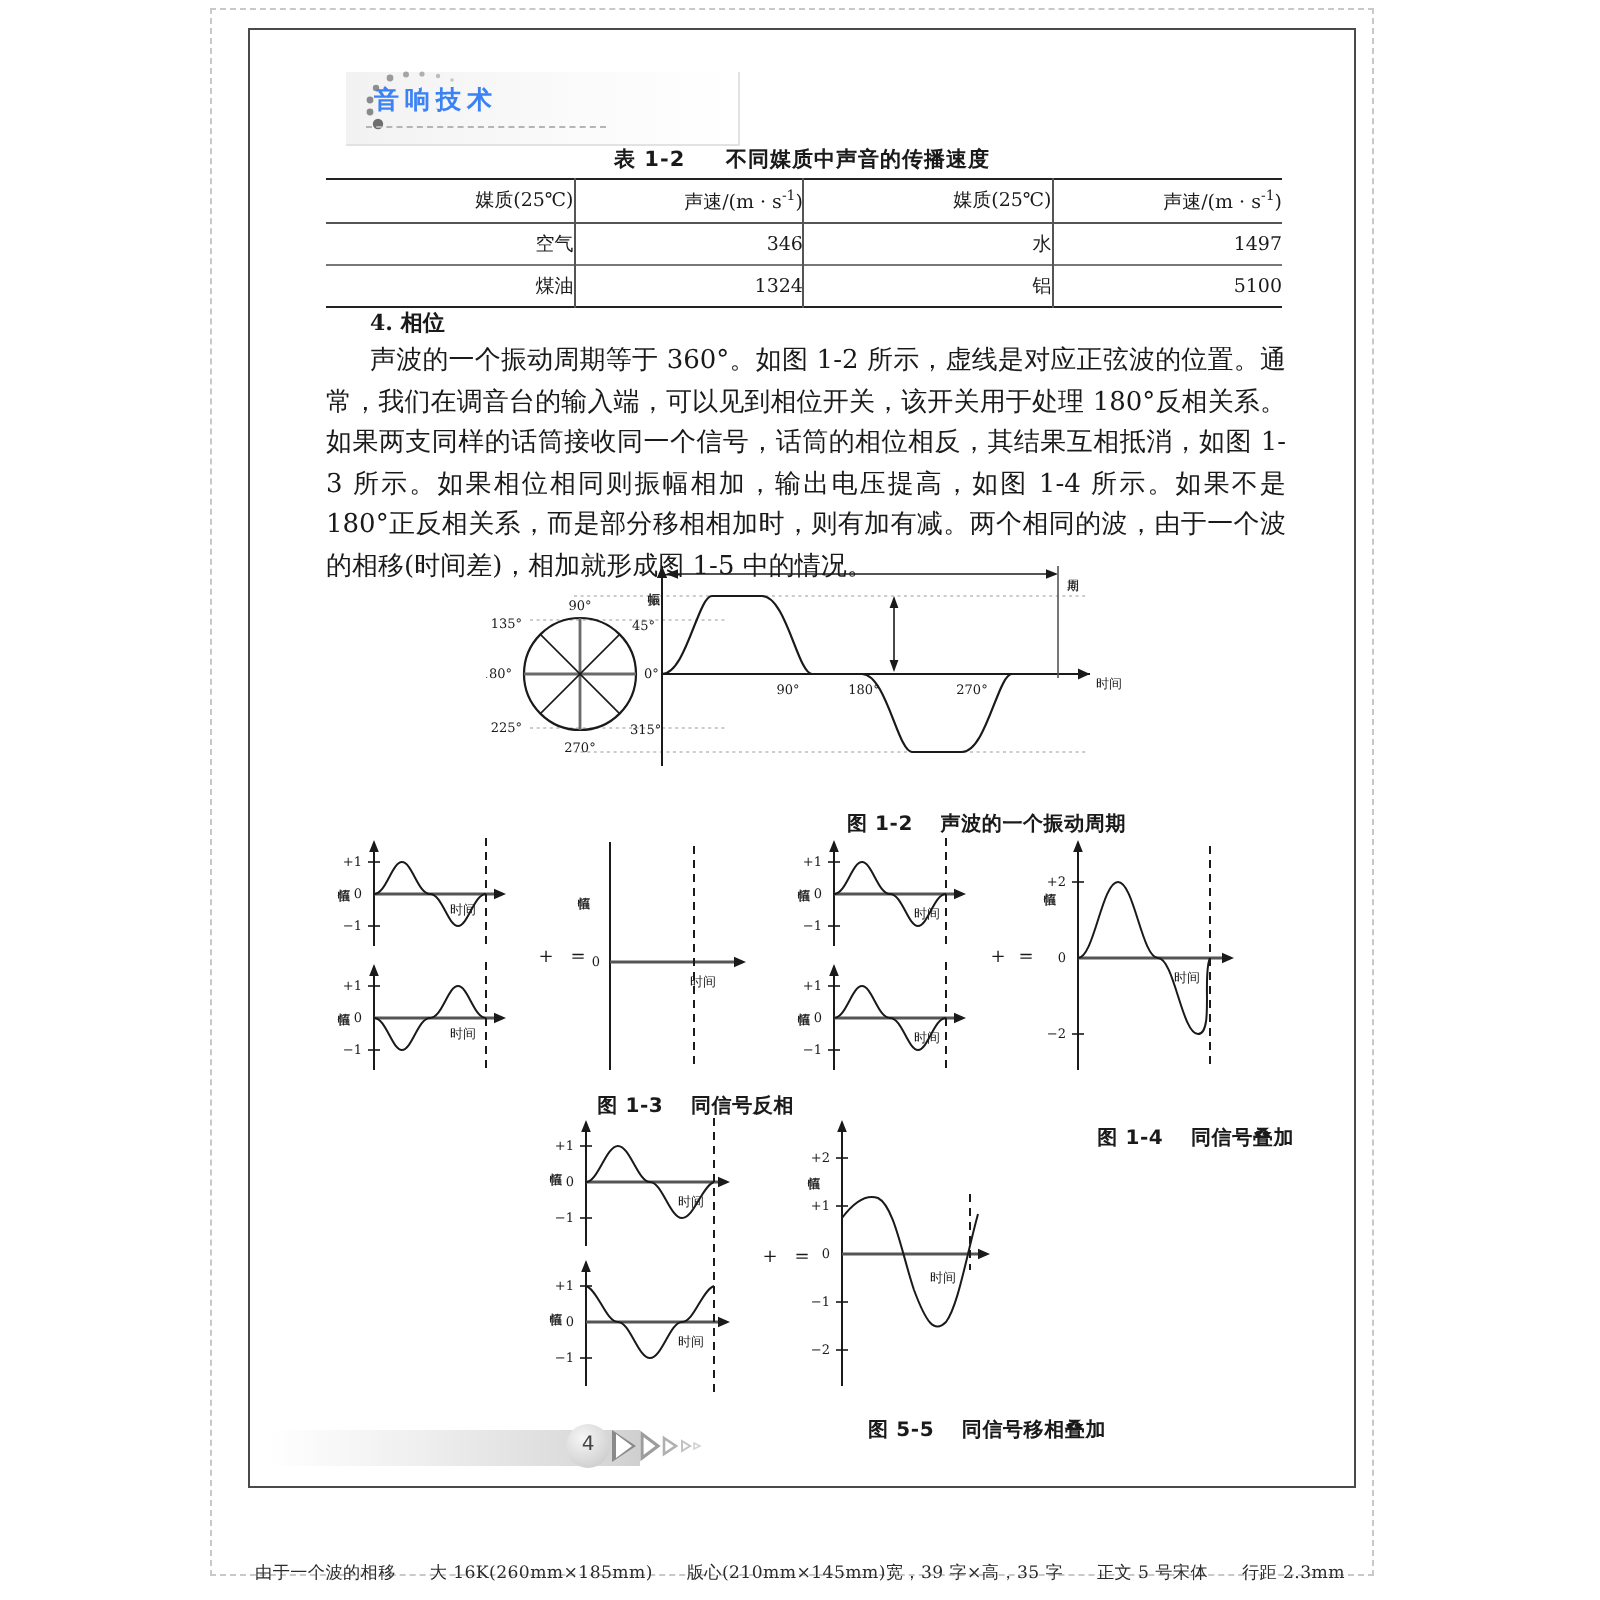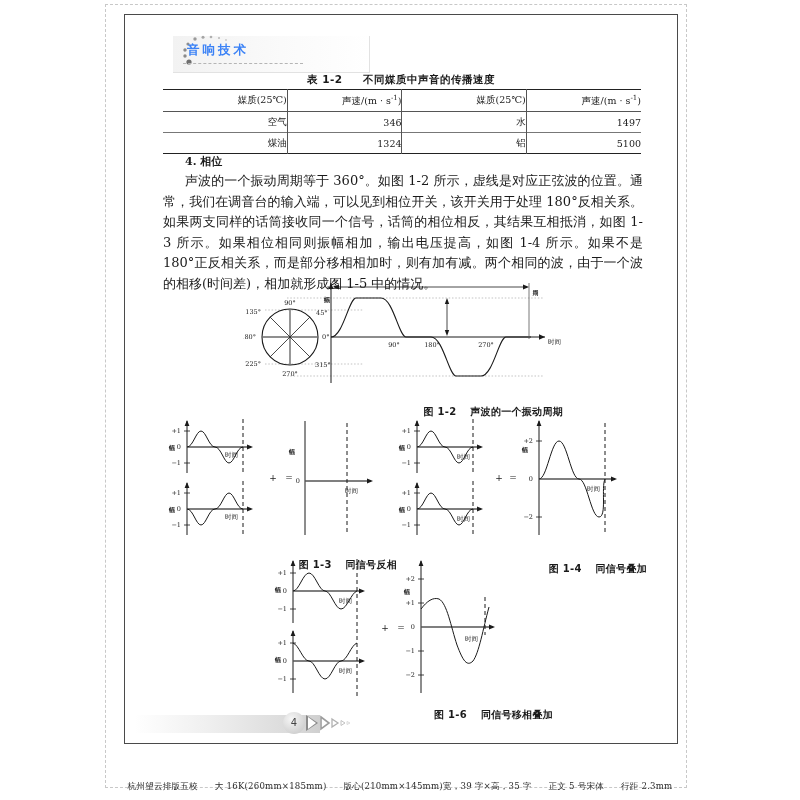--- a/index.html
+++ b/index.html
@@ -251,21 +251,21 @@
 
           <line x1="158" y1="4" x2="158" y2="118" stroke="#1a1a1a" stroke-width="1"></line>
           <line x1="158" y1="64" x2="224" y2="64" stroke="#555" stroke-width="1.6"></line>
           <polygon points="226,64 220,61.4 220,66.6" fill="#1a1a1a"></polygon>
           <text x="153" y="66" text-anchor="end">0</text>
           <text x="145" y="26" text-anchor="middle" writing-mode="tb">幅值</text>
           <text x="198" y="76" text-anchor="start">时间</text>
           <line x1="200" y1="6" x2="200" y2="118" stroke="#1a1a1a" stroke-width="1" stroke-dasharray="4,3"></line>
         </g>
       </svg>
-      <div class="figcap" style="width:250px;margin-top:12px">
+      <div class="figcap" style="width:250px;margin-top:0">
         <span class="num">图 1-3</span>
         <span>同信号反相</span>
       </div>
     </div>
 
     <div class="fig" style="left:262px;top:402px;width:260px;height:125px">
       <svg width="260" height="125" viewBox="0 0 260 125">
         <g font-family="DejaVu Serif, Liberation Serif, serif" font-size="6.5" fill="#1a1a1a">
 
           <line x1="30" y1="4" x2="30" y2="56" stroke="#1a1a1a" stroke-width="1"></line>
@@ -370,38 +370,38 @@
           <text x="162" y="72" text-anchor="end">0</text>
           <text x="162" y="96" text-anchor="end">−1</text>
           <text x="162" y="120" text-anchor="end">−2</text>
           <text x="154" y="26" text-anchor="middle" writing-mode="tb">幅值</text>
           <text x="212" y="84" text-anchor="start">时间</text>
           <path d="M168,52 C174,44 180,40 186,42 C194,46 198,70 204,88 C210,104 214,110 220,104 C226,96 230,72 236,50" fill="none" stroke="#1a1a1a" stroke-width="1"></path>
           <line x1="232" y1="40" x2="232" y2="78" stroke="#1a1a1a" stroke-width="1" stroke-dasharray="4,3"></line>
         </g>
       </svg>
       <div class="figcap" style="width:300px;margin-top:2px">
-        <span class="num">图 1-6</span>
+        <span class="num">图 5-5</span>
         <span>同信号移相叠加</span>
       </div>
     </div>
 
     <div id="footer-bar"></div>
     <div id="page-num">4</div>
     <svg id="footer-arrows" width="46" height="18" viewBox="0 0 46 18">
       <polygon points="0,1 12,9 0,17" fill="#8a8a8a"></polygon>
       <polygon points="2,3 10,9 2,15" fill="#ffffff"></polygon>
       <polygon points="15,3 23,9 15,15" fill="none" stroke="#9d9d9d" stroke-width="1.6"></polygon>
       <polygon points="26,5 32,9 26,13" fill="none" stroke="#b0b0b0" stroke-width="1.3"></polygon>
       <polygon points="35,6.5 39,9 35,11.5" fill="none" stroke="#c2c2c2" stroke-width="1"></polygon>
       <polygon points="41,7.5 44,9 41,10.5" fill="none" stroke="#d2d2d2" stroke-width="0.8"></polygon>
     </svg>
 
   </div>
 </div>
 
 <div id="print-spec">
-  <span>杭州望云排版五校</span><span class="gap"></span>
+  <span>由于一个波的相移</span><span class="gap"></span>
   <span>大 16K(260mm×185mm)</span><span class="gap"></span>
   <span>版心(210mm×145mm)宽，39 字×高，35 字</span><span class="gap"></span>
   <span>正文 5 号宋体</span><span class="gap"></span>
   <span>行距 2.3mm</span>
 </div>
 
 </body></html>

